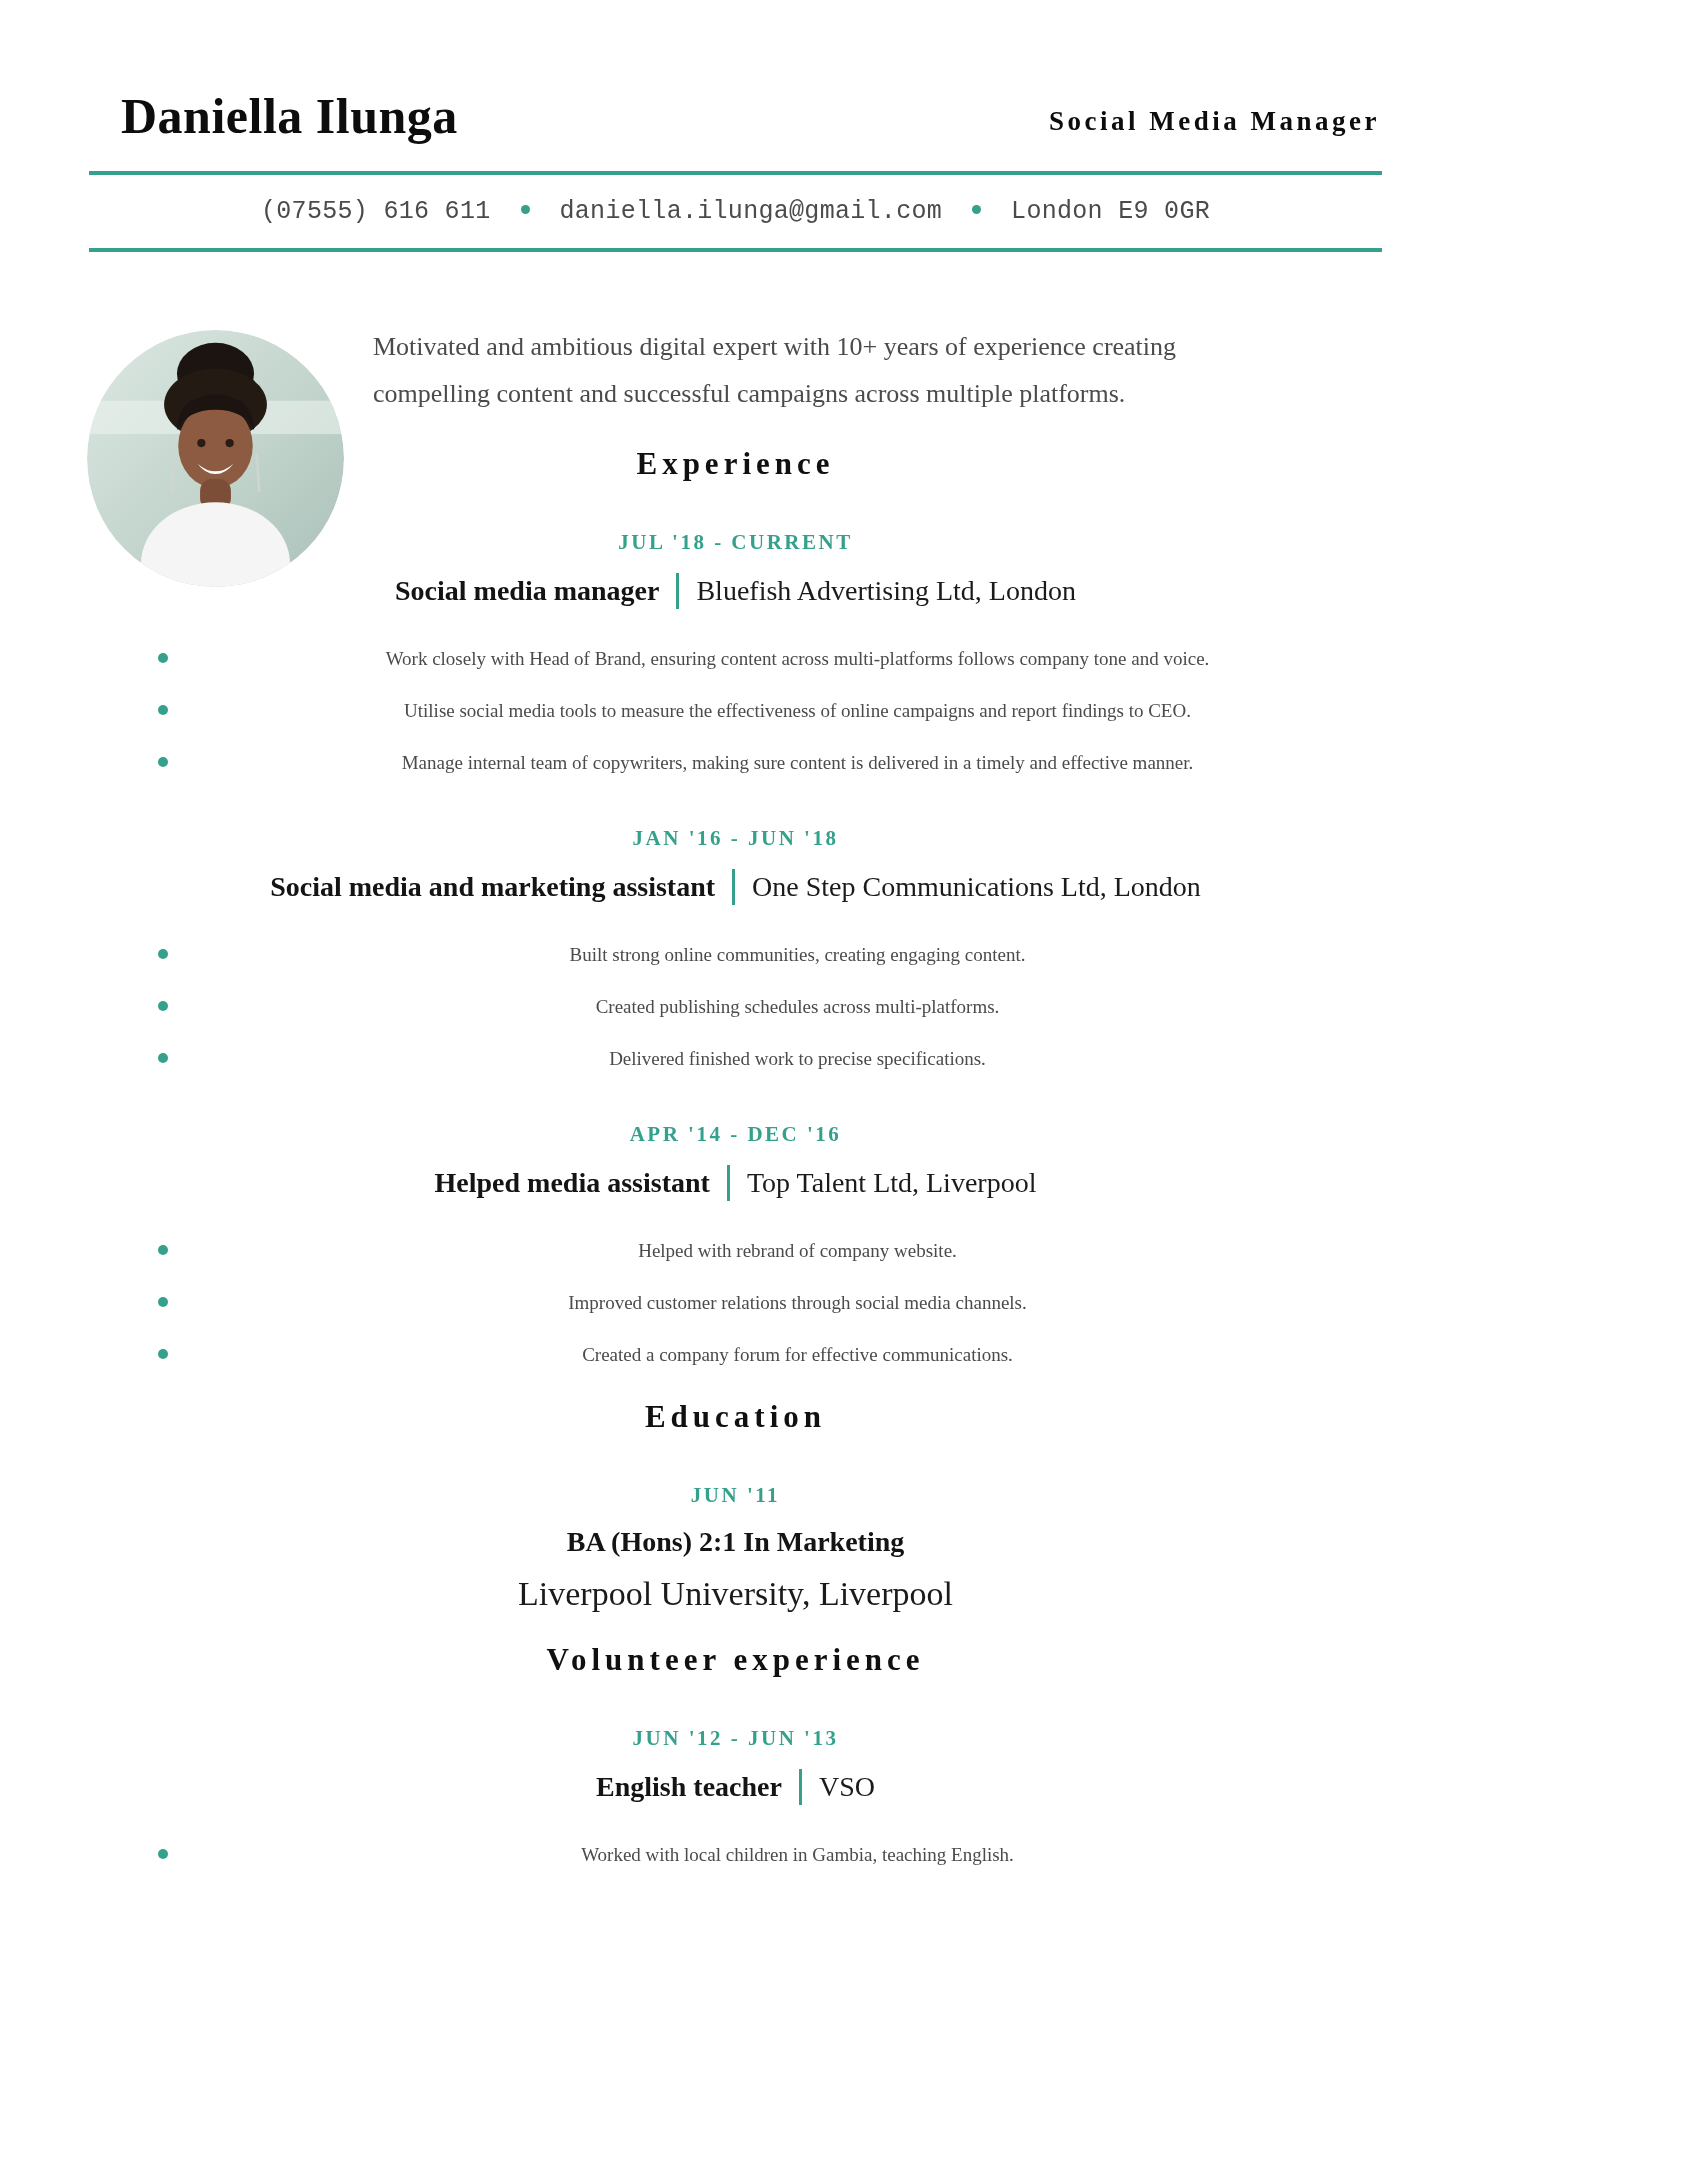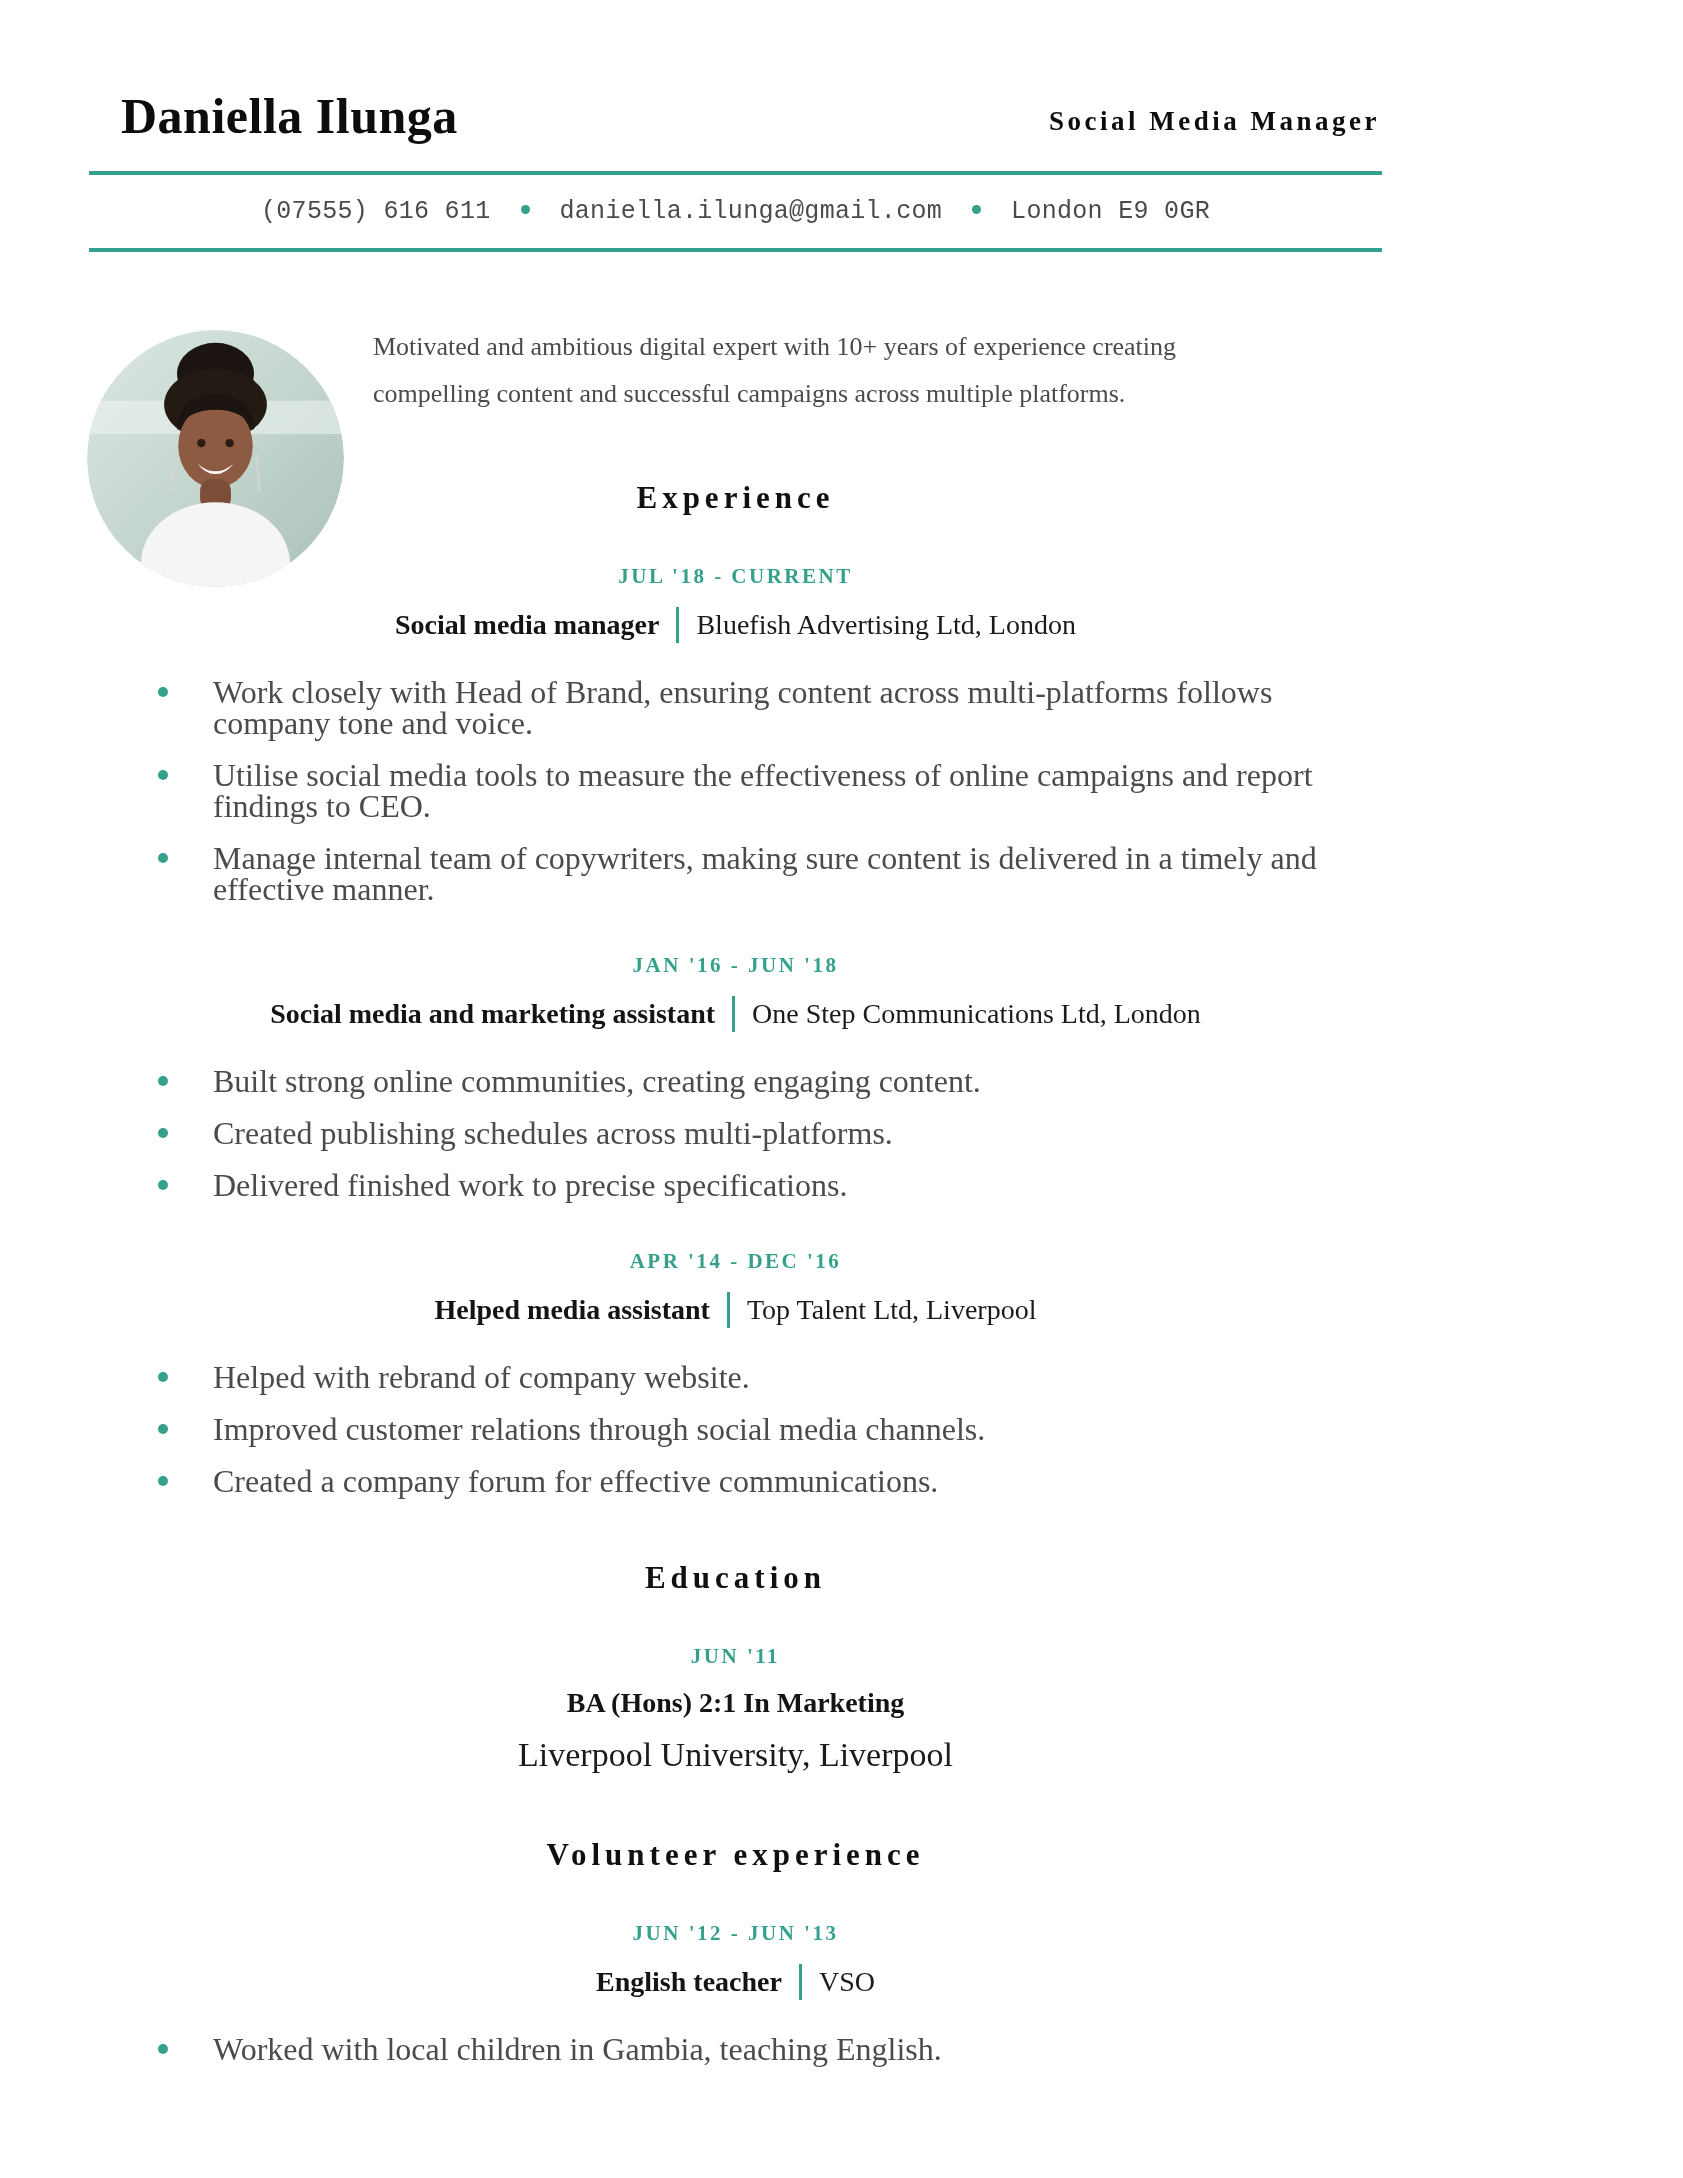--- a/index.html
+++ b/index.html
@@ -83,21 +83,21 @@
   .summary{
     margin:71px 94px 0 284px;
     font-size:26px;
     line-height:47px;
     color:var(--body);
   }
 
   
   .sections{text-align:center;}
   .section-title{
-    margin-top:63px;
+    margin-top:29px;
     font-size:31px;
     font-weight:700;
     letter-spacing:5px;
     color:#101010;
   }
   .entry-date{
     margin-top:48px;
     font-size:21px;
     font-weight:700;
     letter-spacing:2.5px;
@@ -121,24 +121,25 @@
 
   .entry-bullets{
     list-style:none;
     text-align:left;
     margin:34px 0 0 69px;
     padding:0;
   }
   .entry-bullets li{
     position:relative;
     padding-left:55px;
-    font-size:32px;
+    font-size:19px;
     line-height:31px;
     color:var(--body);
     margin-bottom:21px;
+    text-align:center;
   }
   .entry-bullets li:last-child{margin-bottom:0;}
   .entry-bullets li::before{
     content:"";
     position:absolute;
     left:0;
     top:10px;
     width:10px;height:10px;
     border-radius:50%;
     background:var(--accent);

